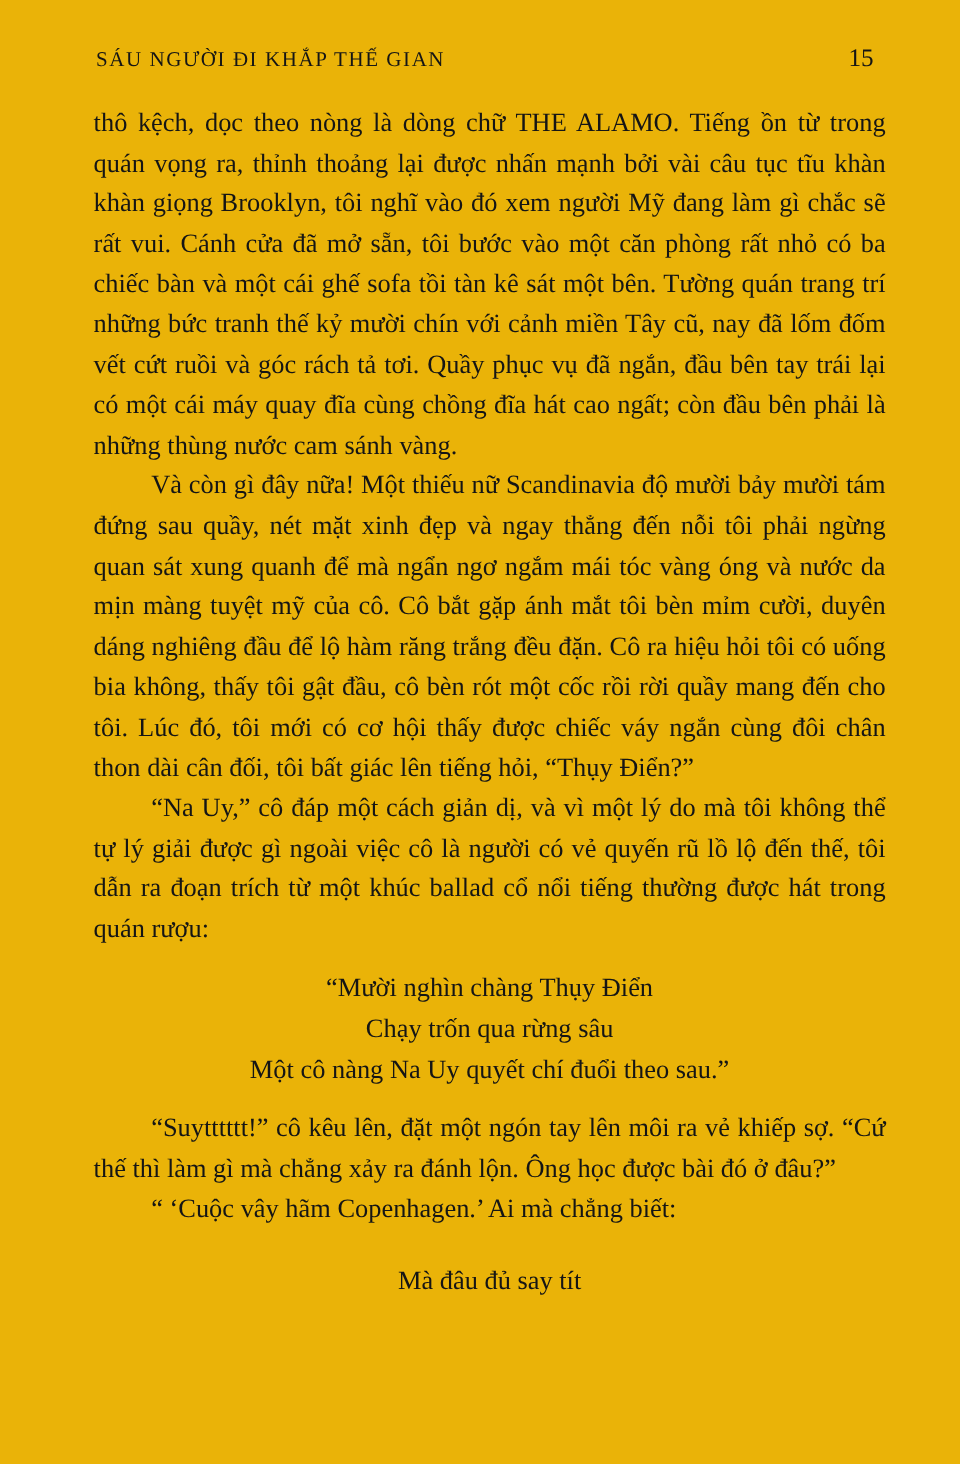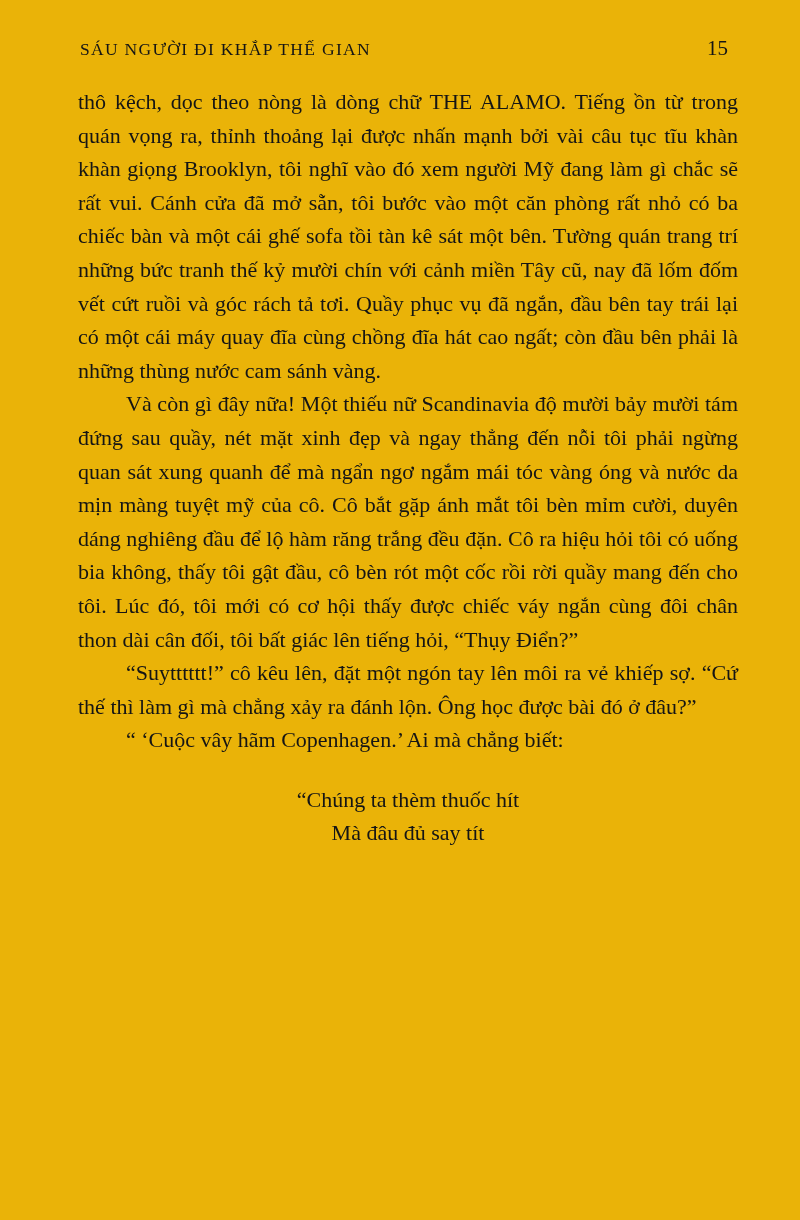--- a/index.html
+++ b/index.html
@@ -62,20 +62,25 @@
 <body>
 
 <div class="page">
   <div class="header">
     <span class="running-title">SÁU NGƯỜI ĐI KHẮP THẾ GIAN</span>
     <span class="page-number">15</span>
   </div>
   <div class="body-text">
       <p class="para">thô kệch, dọc theo nòng là dòng chữ THE ALAMO. Tiếng ồn từ trong quán vọng ra, thỉnh thoảng lại được nhấn mạnh bởi vài câu tục tĩu khàn khàn giọng Brooklyn, tôi nghĩ vào đó xem người Mỹ đang làm gì chắc sẽ rất vui. Cánh cửa đã mở sẵn, tôi bước vào một căn phòng rất nhỏ có ba chiếc bàn và một cái ghế sofa tồi tàn kê sát một bên. Tường quán trang trí những bức tranh thế kỷ mười chín với cảnh miền Tây cũ, nay đã lốm đốm vết cứt ruồi và góc rách tả tơi. Quầy phục vụ đã ngắn, đầu bên tay trái lại có một cái máy quay đĩa cùng chồng đĩa hát cao ngất; còn đầu bên phải là những thùng nước cam sánh vàng.</p>
       <p class="para indent">Và còn gì đây nữa! Một thiếu nữ Scandinavia độ mười bảy mười tám đứng sau quầy, nét mặt xinh đẹp và ngay thẳng đến nỗi tôi phải ngừng quan sát xung quanh để mà ngẩn ngơ ngắm mái tóc vàng óng và nước da mịn màng tuyệt mỹ của cô. Cô bắt gặp ánh mắt tôi bèn mỉm cười, duyên dáng nghiêng đầu để lộ hàm răng trắng đều đặn. Cô ra hiệu hỏi tôi có uống bia không, thấy tôi gật đầu, cô bèn rót một cốc rồi rời quầy mang đến cho tôi. Lúc đó, tôi mới có cơ hội thấy được chiếc váy ngắn cùng đôi chân thon dài cân đối, tôi bất giác lên tiếng hỏi, “Thụy Điển?”</p>
+      <p class="para indent">“Na Uy,” cô đáp một cách giản dị, và vì một lý do mà tôi không thể tự lý giải được gì ngoài việc cô là người có vẻ quyến rũ lồ lộ đến thế, tôi dẫn ra đoạn trích từ một khúc ballad cổ nổi tiếng thường được hát trong quán rượu:</p>
+      <div class="verse">
+        <div class="verse-line">“Mười nghìn chàng Thụy Điển</div>
+        <div class="verse-line">Chạy trốn qua rừng sâu</div>
+        <div class="verse-line">Một cô nàng Na Uy quyết chí đuổi theo sau.”</div>
+      </div>
       <p class="para indent">“Suytttttt!” cô kêu lên, đặt một ngón tay lên môi ra vẻ khiếp sợ. “Cứ thế thì làm gì mà chẳng xảy ra đánh lộn. Ông học được bài đó ở đâu?”</p>
       <p class="para indent">“ ‘Cuộc vây hãm Copenhagen.’ Ai mà chẳng biết:</p>
       <div class="verse last">
-        <div class="verse-line">“Chúng ta thèm thuốc hít</div>
         <div class="verse-line">Mà đâu đủ say tít</div>
       </div>
     </div>
 </div>
 
 </body></html>

